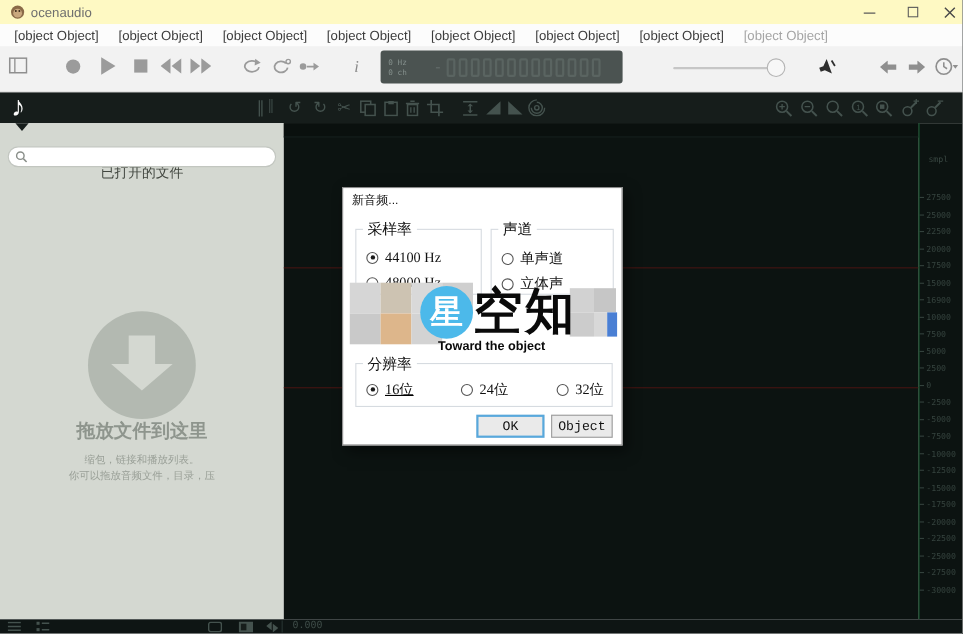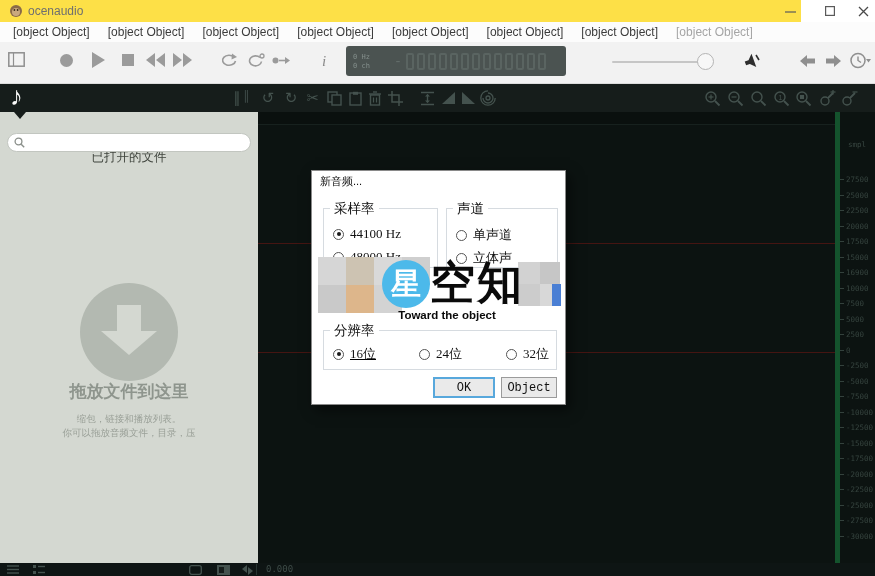--- a/index.html
+++ b/index.html
@@ -1,20 +1,20 @@
 <!DOCTYPE html>
 <html><head>
 <meta charset="utf-8">
 <style>
   * { margin:0; padding:0; box-sizing:border-box; }
   html,body { width:875px; height:576px; overflow:hidden; }
   body { font-family:"Liberation Sans","DejaVu Sans",sans-serif; background:#fff; position:relative; }
 
   
-  #titlebar { position:absolute; left:0; top:0; width:801px; height:22px; background:#fde047; }
+  #titlebar { position:absolute; left:0; top:0; width:875px; height:22px; background:#fef9c3; }
   .app-logo { position:absolute; left:9px; top:4px; width:14px; height:14px; }
   .app-title { position:absolute; left:28px; top:4px; font-size:12px; color:#6f6f6f; }
   .win-btn { position:absolute; top:0; width:30px; height:22px; display:flex; align-items:center; justify-content:center; }
   #btn-min { left:775px; } #btn-max { left:815px; } #btn-close { left:848px; }
 
   
   #menubar { position:absolute; left:0; top:22px; width:875px; height:20px; background:#fcfcfc; display:flex; align-items:center; padding-left:4px; }
   .menu-item { font-size:12px; color:#3c3c3c; padding:2px 9px; cursor:default; }
   .menu-item.dim { color:#a5a5a5; }
 
@@ -51,21 +51,21 @@
   .drop-circle { position:absolute; left:80px; top:171px; width:98px; height:98px; border-radius:50%; background:#b3b9b1; }
   .drop-shaft { position:absolute; left:117px; top:193px; width:24px; height:26px; background:#d4d8d1; }
   .drop-head { position:absolute; left:101px; top:219px; width:0; height:0; border-left:28px solid transparent; border-right:28px solid transparent; border-top:24px solid #d4d8d1; }
   .drop-heading { position:absolute; left:0; top:268px; width:258px; text-align:center; font-size:17px; font-weight:bold; color:#8e958d; }
   .drop-hints { position:absolute; left:0; top:300px; width:258px; text-align:center; font-size:9.5px; line-height:14px; color:#9aa098; }
 
   
   #editor { position:absolute; left:258px; top:112px; width:577px; height:451px; background:#0c1311; }
   .ruler { position:absolute; left:0; top:0; width:577px; height:13px; background:#0a100e; border-bottom:1px solid #17211e; }
   .zero-line { position:absolute; left:0; width:577px; height:1px; background:#451512; }
-  #scale { position:absolute; left:835px; top:112px; width:40px; height:451px; background:#0c1311; border-left:5px solid #14532d; }
+  #scale { position:absolute; left:835px; top:112px; width:40px; height:451px; background:#0c1311; border-left:1px solid #14532d; }
   .scale-unit { position:absolute; left:8px; top:28px; font-size:7.5px; color:#3a4843; font-family:"DejaVu Sans Mono",monospace; }
   .scale-rows { position:absolute; left:0; top:60px; width:40px; }
   .tick-row { height:15.5px; display:flex; align-items:center; }
   .tick-mark { width:4px; height:1px; background:#33413c; margin-right:2px; }
   .tick-label { font-size:7.5px; color:#36443f; font-family:"DejaVu Sans Mono",monospace; }
 
   
   #statusbar { position:absolute; left:0; top:563px; width:875px; height:13px; background:#0e1514; }
   .sbi { position:absolute; top:1px; width:14px; height:11px; display:flex; align-items:center; justify-content:center; color:#44524e; }
   .status-sep { position:absolute; left:256px; top:1px; width:1px; height:11px; background:#273431; }

